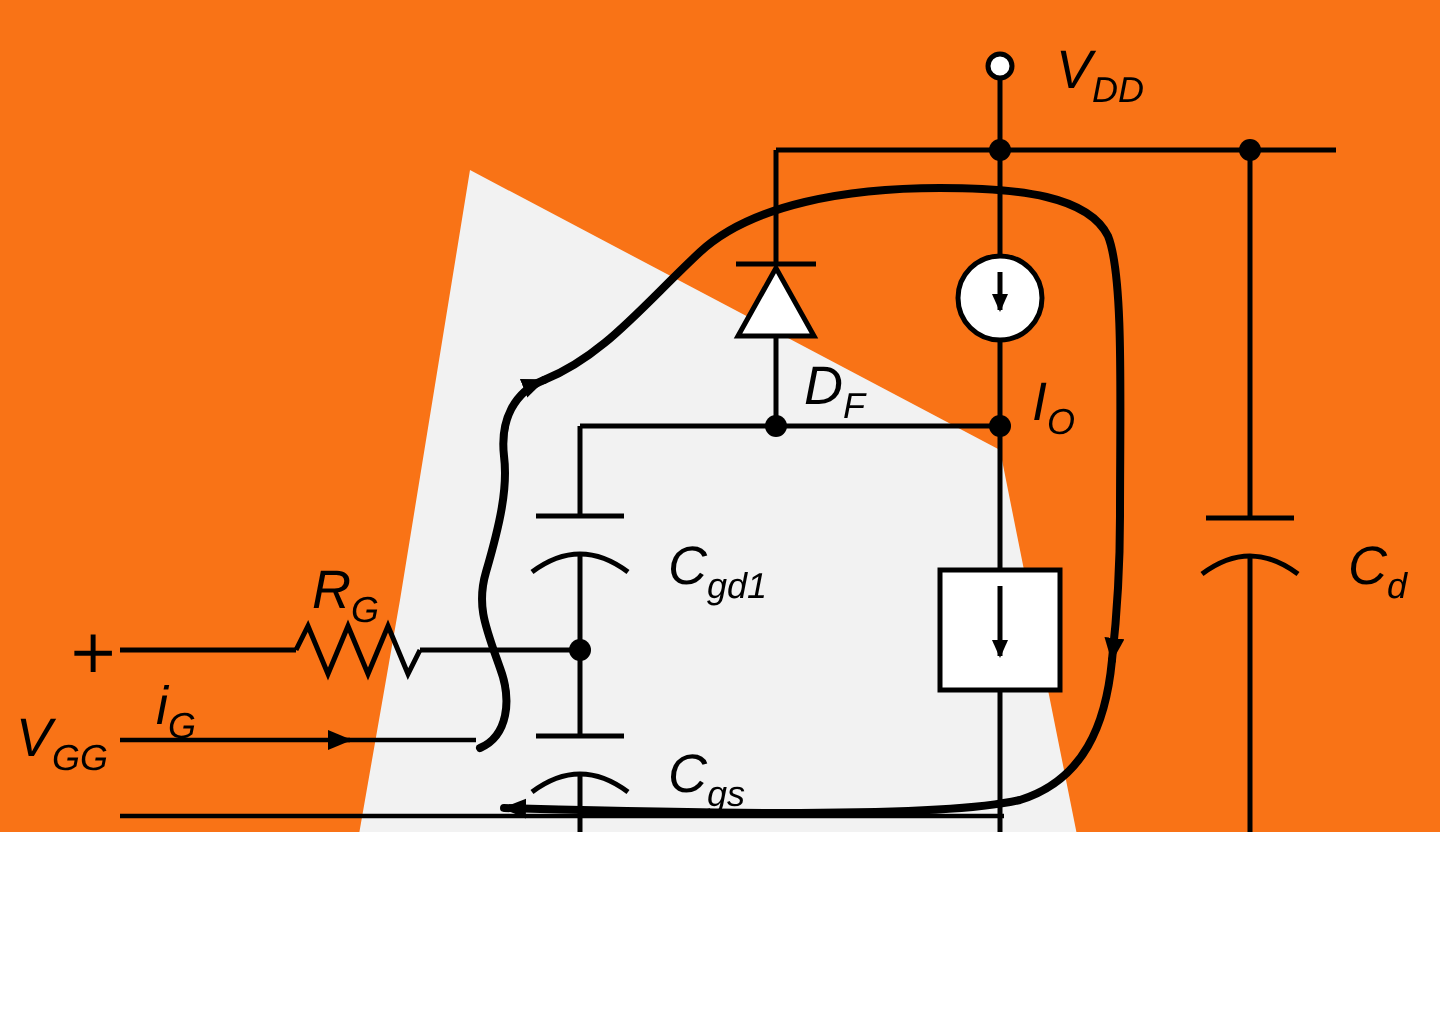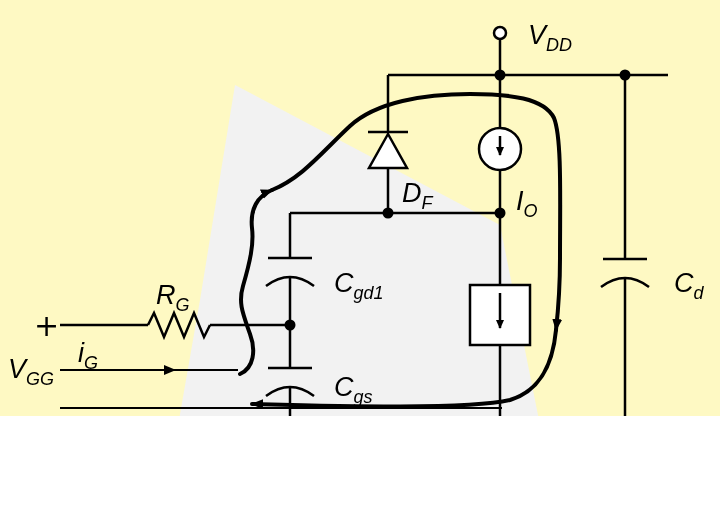--- a/index.html
+++ b/index.html
@@ -1,16 +1,16 @@
 <!DOCTYPE html>
 <html><head>
 <meta charset="utf-8">
 <style>
   html,body{margin:0;padding:0;background:#ffffff;}
-  .stage{width:720px;height:416px;position:relative;background:#fef9c3;overflow:hidden;}
+  .stage{width:720px;height:416px;position:relative;background:#f97316;overflow:hidden;}
   svg{display:block;}
   .wire{stroke:#000;stroke-width:2.5;fill:none;}
   .thin{stroke:#000;stroke-width:2.2;fill:none;}
   .thick{stroke:#000;stroke-width:4;fill:none;stroke-linecap:round;}
   .sym{stroke:#000;stroke-width:2.5;fill:#ffffff;}
   .dot{fill:#000;stroke:none;}
   .gnd{stroke:#000;stroke-width:3;fill:none;}
   .lbl{font-family:"Liberation Sans","DejaVu Sans",sans-serif;font-style:italic;font-size:27px;fill:#000;}
   .sub{font-size:18px;}
   .sign{font-family:"DejaVu Sans","Liberation Sans",sans-serif;font-size:30px;fill:#000;}

